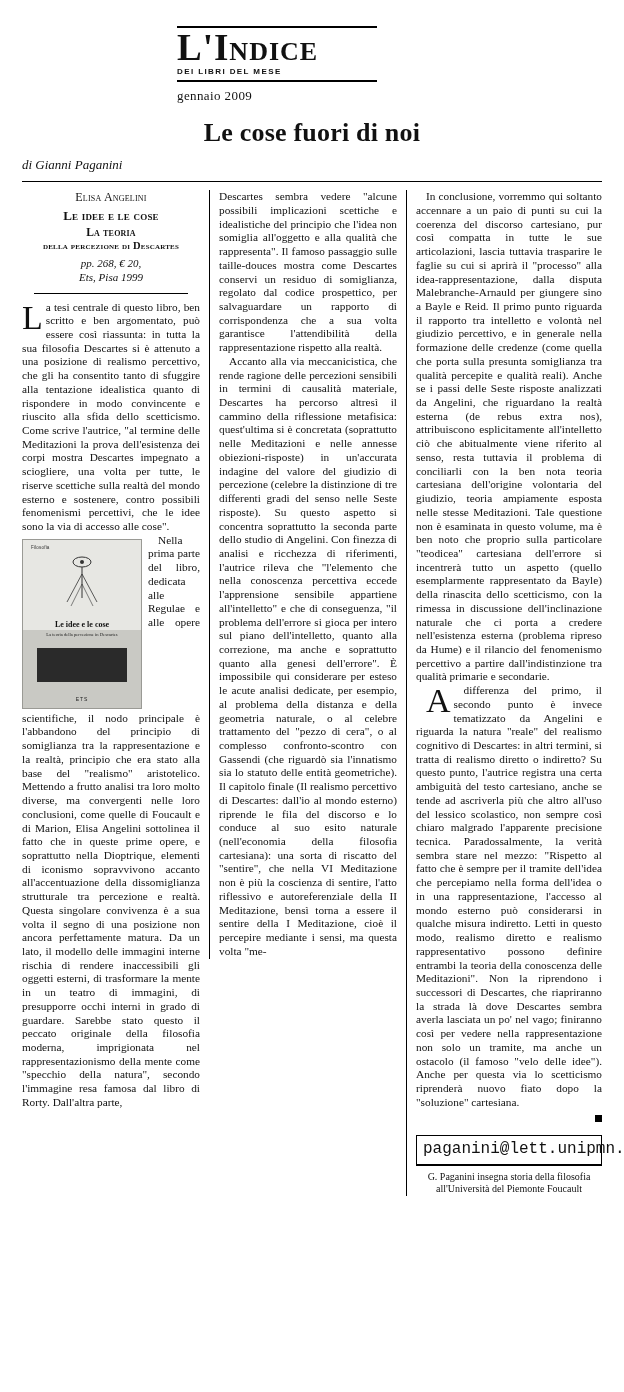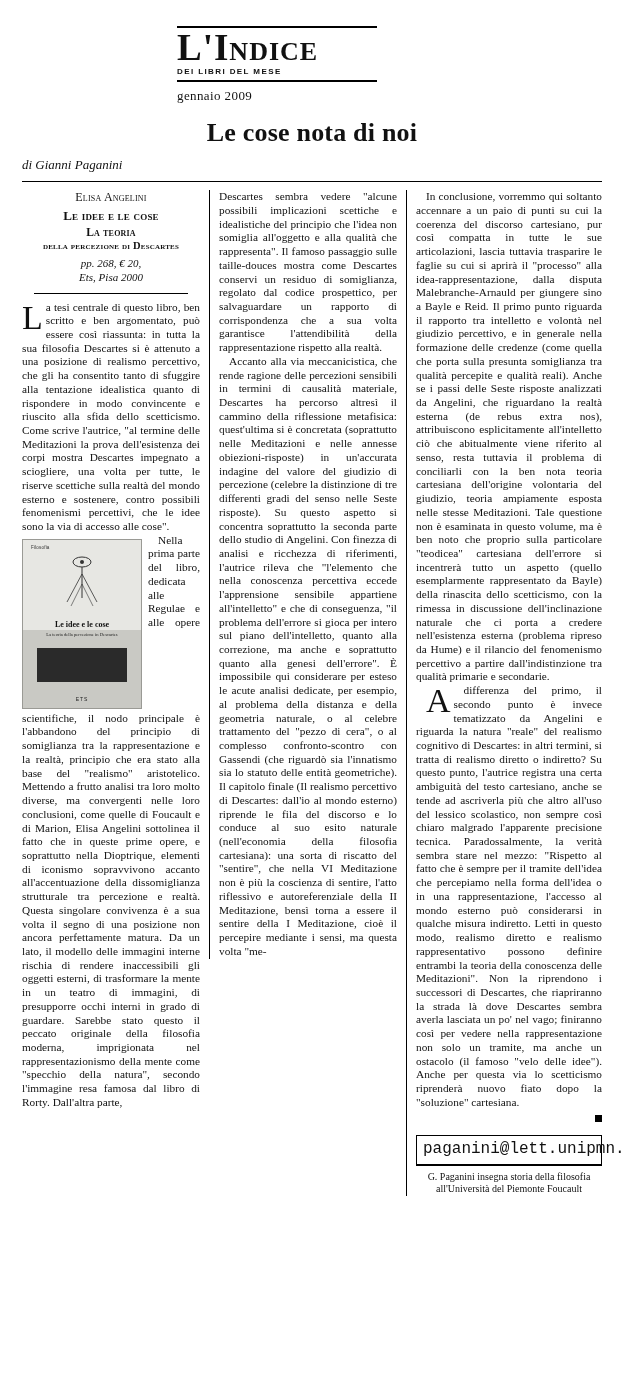--- a/index.html
+++ b/index.html
@@ -251,35 +251,35 @@
 <div class="page">
 
   <div class="masthead">
     <div class="logo-box">
       <div class="logo-main">L'Indice</div>
       <div class="logo-sub">DEI LIBRI DEL MESE</div>
     </div>
     <div class="issue-date">gennaio 2009</div>
   </div>
 
-  <h1 class="article-title">Le cose nota di noi</h1>
+  <h1 class="article-title">Le cose fuori di noi</h1>
   <div class="article-byline">di Gianni Paganini</div>
   <hr class="rule-wide">
 
   <div class="cols">
 
     <div class="col c1">
 
       <div class="bookrec">
         <div class="author">Elisa Angelini</div>
         <div class="title">Le idee e le cose</div>
         <div class="subtitle">La teoria</div>
         <div class="subtitle2">della percezione di Descartes</div>
         <div class="meta">pp. 268, € 20,</div>
-        <div class="pub">Ets, Pisa 2000</div>
+        <div class="pub">Ets, Pisa 1999</div>
       </div>
       <hr class="bookrec-rule">
 
       <p class="first dropcap">La tesi centrale di questo libro, ben scritto e ben argomentato, può essere così riassunta: in tutta la sua filosofia Descartes si è attenuto a una posizione di realismo percettivo, che gli ha consentito tanto di sfuggire alla tentazione idealistica quanto di rispondere in modo convincente e riuscito alla sfida dello scetticismo. Come scrive l'autrice, "al termine delle Meditazioni la prova dell'esistenza dei corpi mostra Descartes impegnato a sciogliere, una volta per tutte, le riserve scettiche sulla realtà del mondo esterno e sostenere, contro possibili fenomenismi percettivi, che le idee sono la via di accesso alle cose".</p>
 
       <div class="cover-wrap">
         <div class="cover">
           <div class="cv-top"></div>
           <div class="cv-bot"></div>
           <div class="cv-pub">Filosofia</div>

